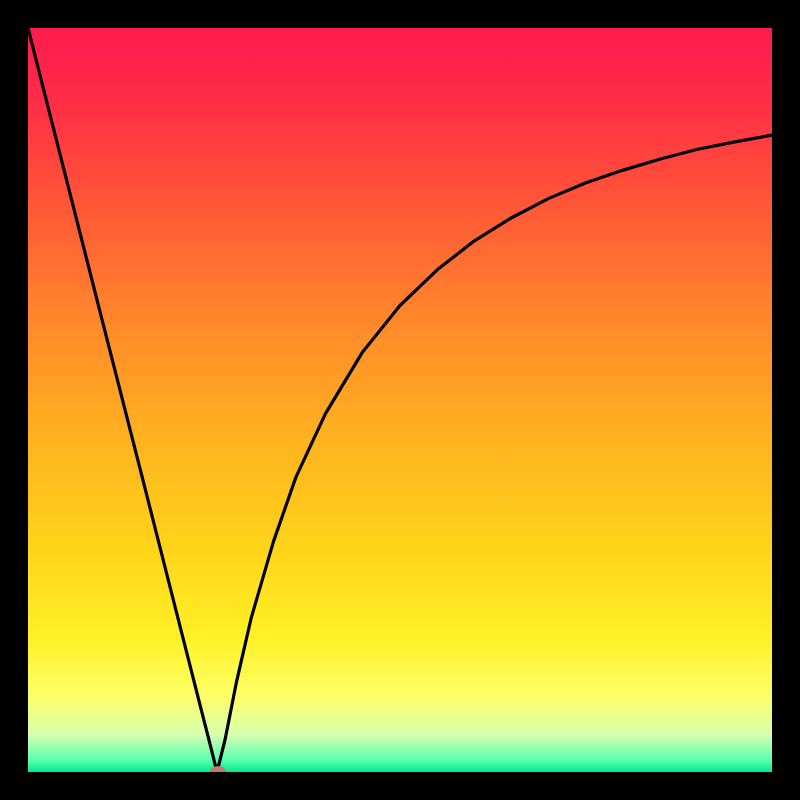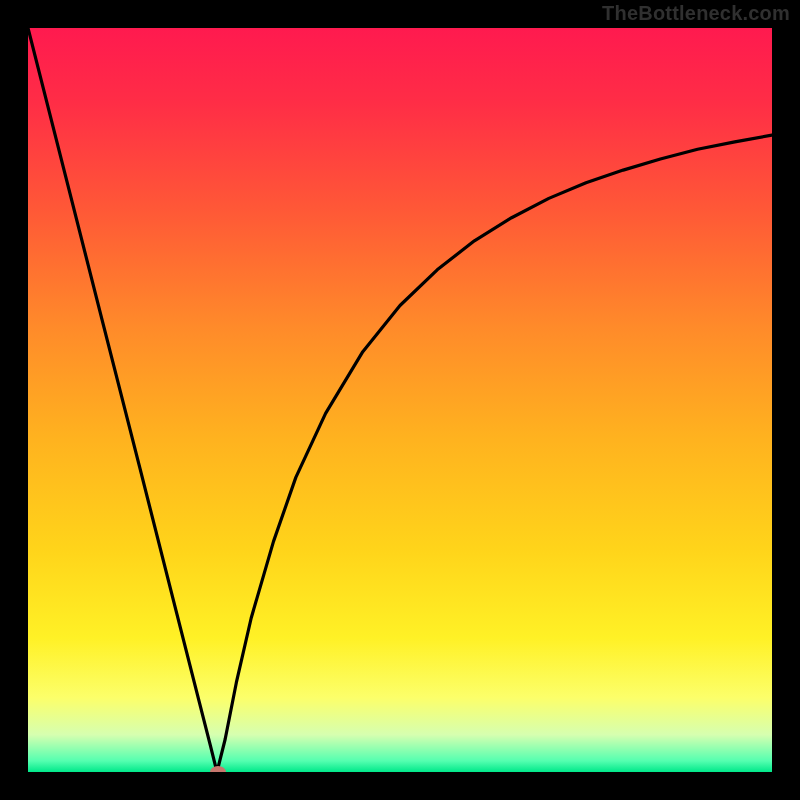--- a/index.html
+++ b/index.html
@@ -52,21 +52,20 @@
     border-radius: 50%;
     background: #c7766d;
     transform: translate(-50%, -50%);
   }
 </style>
 </head>
 <body>
 
 <div class="frame">
 
-  <div class="watermark">TheBottleneck.com</div>
 
   <div class="plot-area">
 
     <svg class="gradient" viewBox="0 0 744 744" preserveAspectRatio="none">
       <defs>
         <linearGradient id="bg-grad" x1="0" y1="0" x2="0" y2="1">
             <stop offset="0%" stop-color="#ff1a4f"></stop>
             <stop offset="10%" stop-color="#ff2d46"></stop>
             <stop offset="25%" stop-color="#ff5a36"></stop>
             <stop offset="40%" stop-color="#ff8a2a"></stop>

